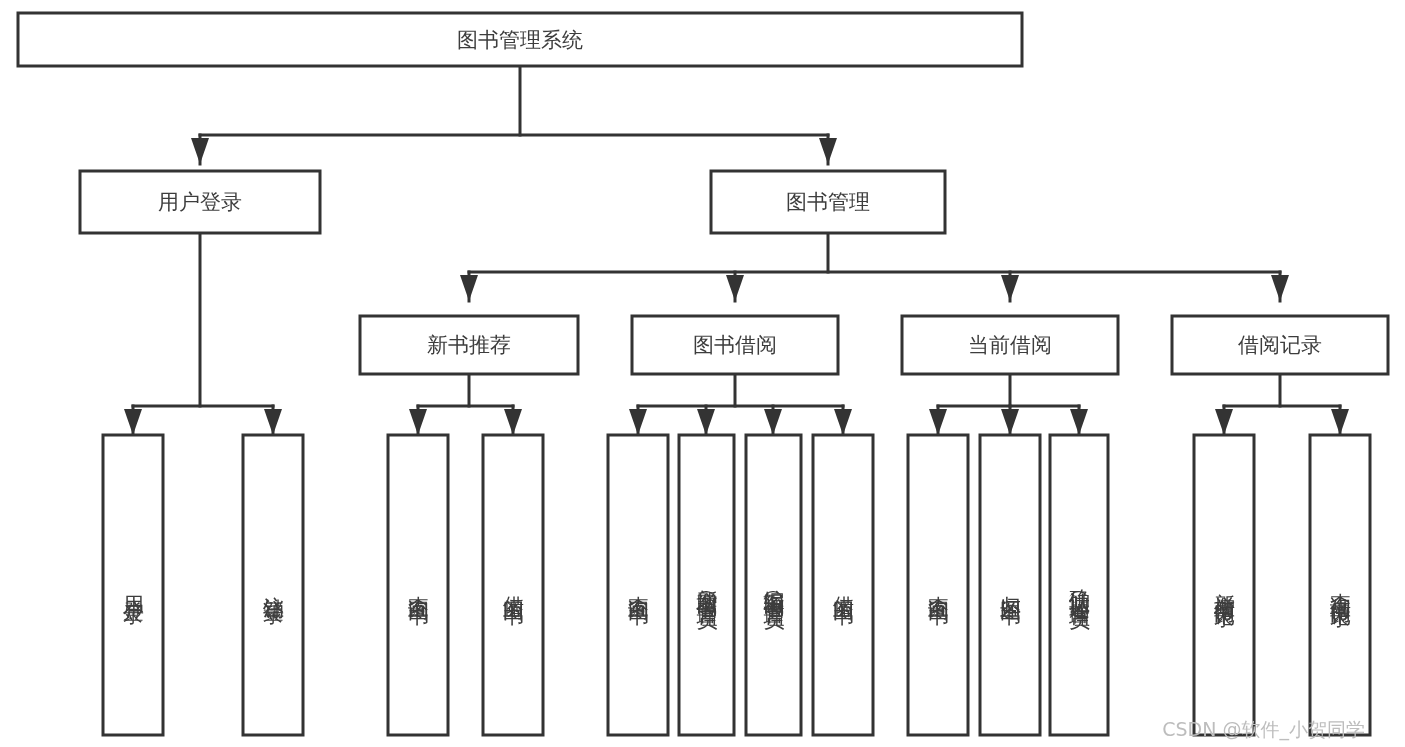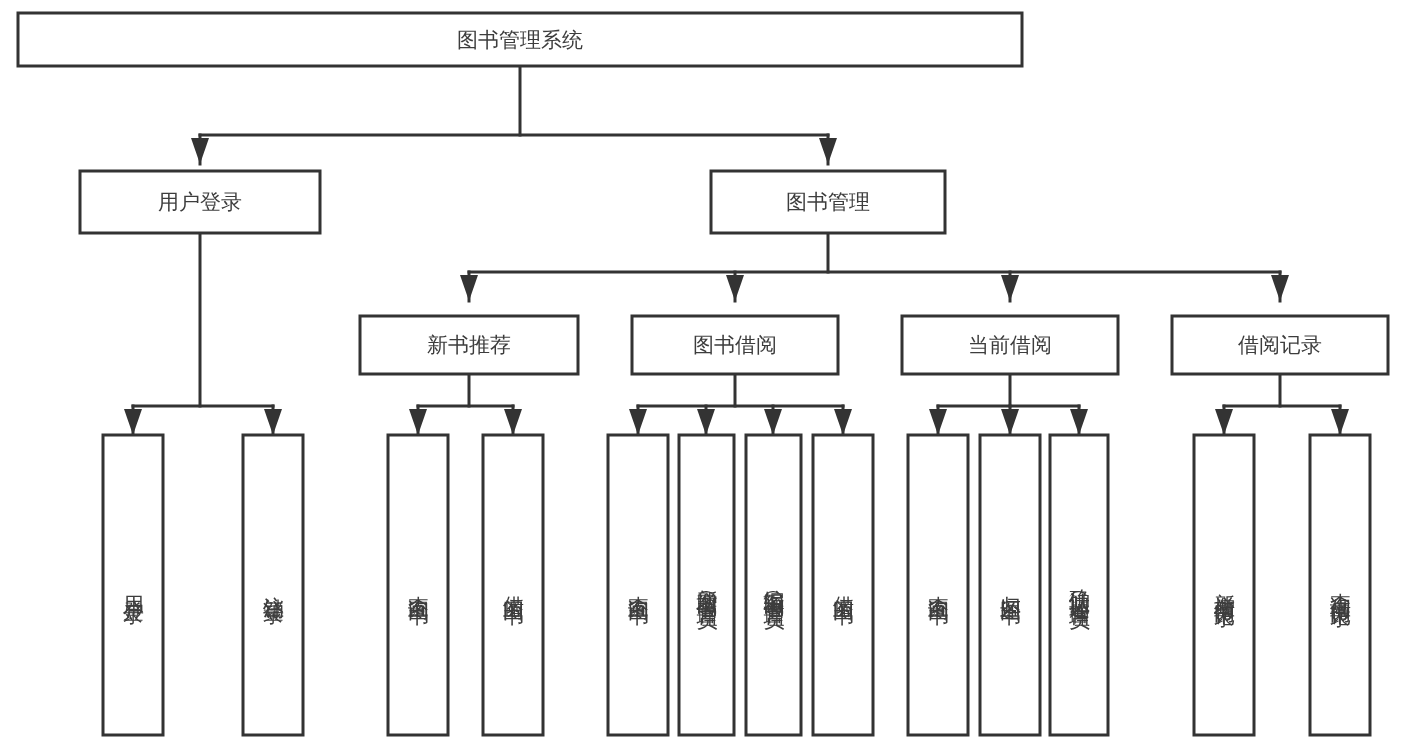--- a/index.html
+++ b/index.html
@@ -225,14 +225,15 @@
         </g>
         <g>
           <rect x="1310" y="435" width="60" height="300" class="node-box"></rect>
           <foreignObject x="1310" y="435" width="60" height="300"><div xmlns="http://www.w3.org/1999/xhtml" style="width: 60px; height: 300px; display: flex; align-items: center; justify-content: center;">
               <span style="writing-mode: vertical-rl; text-orientation: upright; font-family: &quot;DejaVu Sans&quot;, &quot;Liberation Sans&quot;, sans-serif; font-size: 21px; color: rgb(61, 61, 61); letter-spacing: 3px; line-height: 1; white-space: nowrap;">查询借阅记录</span>
             </div></foreignObject>
         </g>
       </g>
   </svg>
 
+  <div class="watermark-text">CSDN @软件_小贺同学</div>
 
 </div>
 
 </body></html>

